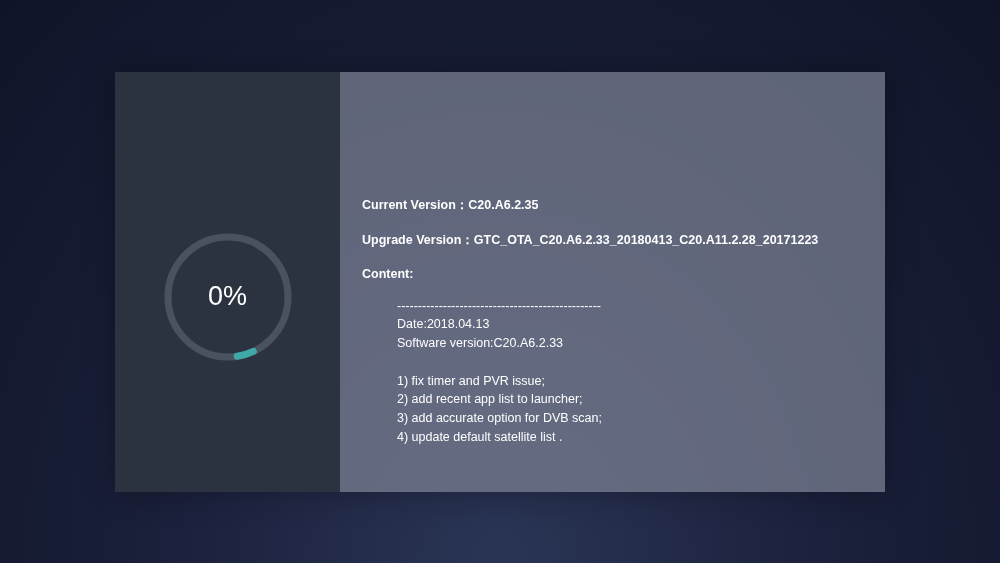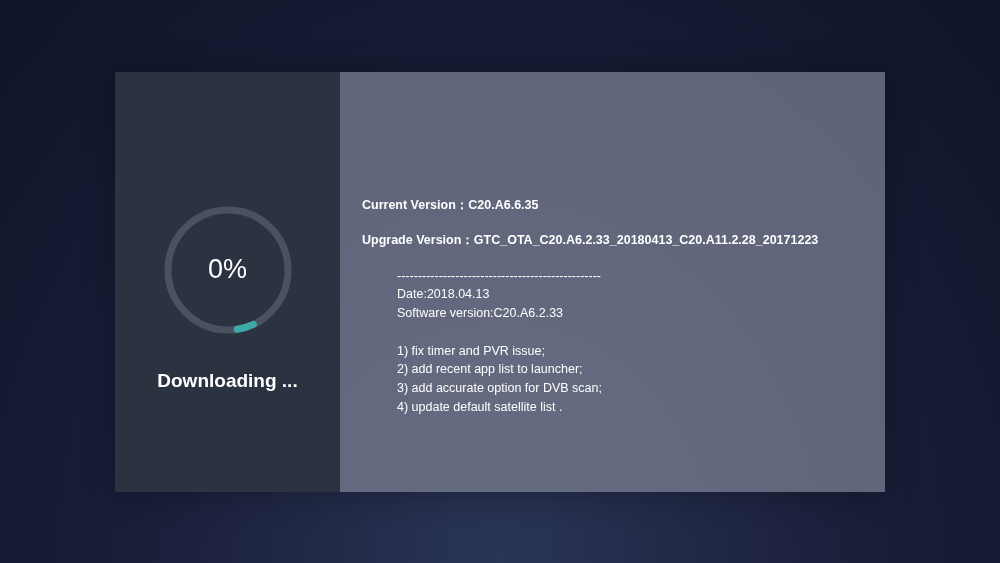--- a/index.html
+++ b/index.html
@@ -115,34 +115,34 @@
 
 <div class="dialog">
   <div class="left-panel">
     <div class="progress-ring">
       <svg width="136" height="136">
         <circle cx="68" cy="68" r="60" fill="none" stroke="#4a5260" stroke-width="7"></circle>
         <circle cx="68" cy="68" r="60" fill="none" stroke="#3fa8a8" stroke-width="7" stroke-dasharray="377" stroke-dashoffset="360" stroke-linecap="round" transform="rotate(155 68 68)"></circle>
       </svg>
       <span class="progress-percent">0%</span>
     </div>
-    <div class="status-text">Downloading ...</div>
   </div>
 
   <div class="right-panel">
     <div class="spacer-top"></div>
 
     <div class="info-line">
-      <span class="info-label">Current Version：</span><span class="info-value">C20.A6.6.35</span>
+      <span class="info-label">Current Version：</span><span class="info-value">C20.A6.2.35</span>
     </div>
 
     <div class="info-line">
       <span class="info-label">Upgrade Version：</span><span class="info-value">GTC_OTA_C20.A6.2.33_20180413_C20.A11.2.28_20171223</span>
     </div>
 
+    <div class="content-header">Content:</div>
 
     <div class="content-body">-------------------------------------------------
 Date:2018.04.13
 Software version:C20.A6.2.33
 
 1) fix timer and PVR issue;
 2) add recent app list to launcher;
 3) add accurate option for DVB scan;
 4) update default satellite list .</div>
   </div>

